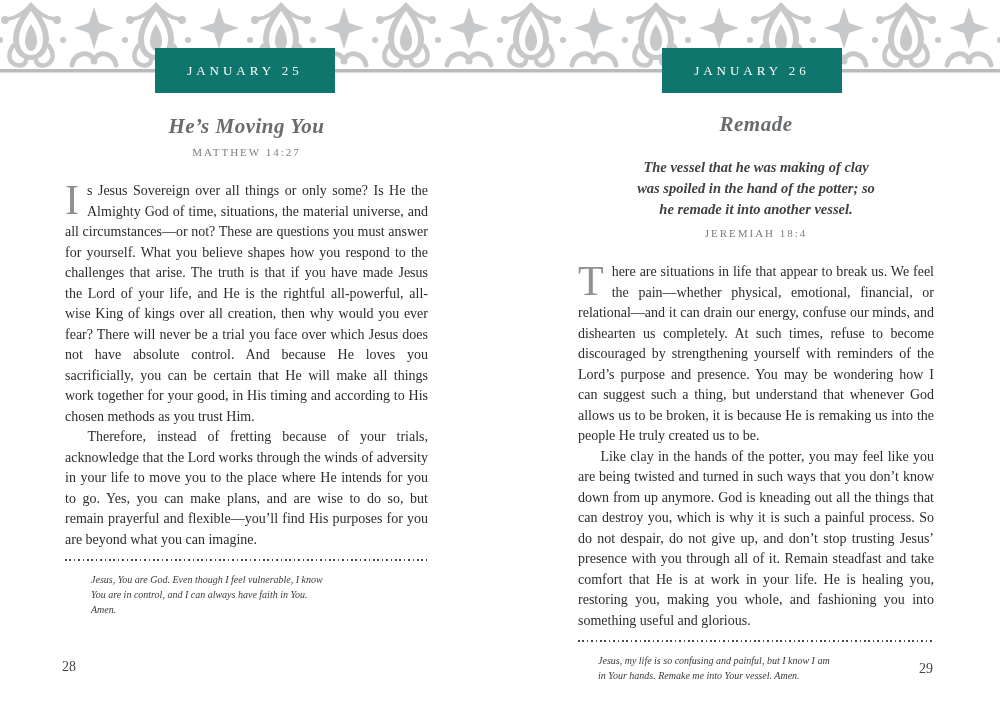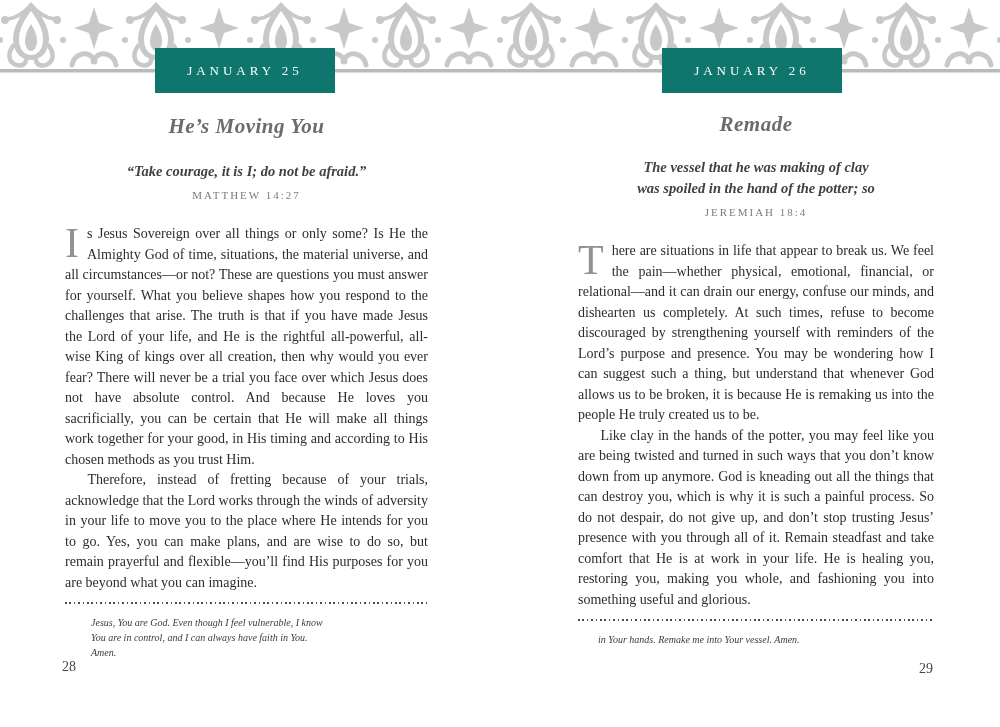--- a/index.html
+++ b/index.html
@@ -108,47 +108,48 @@
 
   <div class="date-box left">
     <span>JANUARY 25</span>
   </div>
   <div class="date-box right">
     <span>JANUARY 26</span>
   </div>
 
   <div class="page page-left">
     <div class="page-title">He’s Moving You</div>
-    <div class="scripture">“Take courage, it is I; do not be afraid.”</div>
     <div class="reference">MATTHEW 14:27</div>
     <div class="body-text">
       <p class="first"><span class="dropcap">I</span><span>s Jesus Sovereign over all things or only some? Is He the Almighty God of time, situations, the material universe, and all circumstances—or not? These are questions you must answer for yourself. What you believe shapes how you respond to the challenges that arise. The truth is that if you have made Jesus the Lord of your life, and He is the rightful all-powerful, all-wise King of kings over all creation, then why would you ever fear? There will never be a trial you face over which Jesus does not have absolute control. And because He loves you sacrificially, you can be certain that He will make all things work together for your good, in His timing and according to His chosen methods as you trust Him.</span></p>
       <p class="second">Therefore, instead of fretting because of your trials, acknowledge that the Lord works through the winds of adversity in your life to move you to the place where He intends for you to go. Yes, you can make plans, and are wise to do so, but remain prayerful and flexible—you’ll find His purposes for you are beyond what you can imagine.</p>
     </div>
     <div class="dotted-divider"></div>
     <div class="prayer">
       <div>Jesus, You are God. Even though I feel vulnerable, I know</div>
       <div>You are in control, and I can always have faith in You.</div>
       <div>Amen.</div>
     </div>
   </div>
 
   <div class="page page-right">
     <div class="page-title">Remade</div>
     <div class="scripture">
       <div>The vessel that he was making of clay</div>
       <div>was spoiled in the hand of the potter; so</div>
+      <div>he remade it into another vessel.</div>
     </div>
     <div class="reference">JEREMIAH 18:4</div>
     <div class="body-text">
       <p class="first"><span class="dropcap">T</span><span>here are situations in life that appear to break us. We feel the pain—whether physical, emotional, financial, or relational—and it can drain our energy, confuse our minds, and dishearten us completely. At such times, refuse to become discouraged by strengthening yourself with reminders of the Lord’s purpose and presence. You may be wondering how I can suggest such a thing, but understand that whenever God allows us to be broken, it is because He is remaking us into the people He truly created us to be.</span></p>
       <p class="second">Like clay in the hands of the potter, you may feel like you are being twisted and turned in such ways that you don’t know down from up anymore. God is kneading out all the things that can destroy you, which is why it is such a painful process. So do not despair, do not give up, and don’t stop trusting Jesus’ presence with you through all of it. Remain steadfast and take comfort that He is at work in your life. He is healing you, restoring you, making you whole, and fashioning you into something useful and glorious.</p>
     </div>
     <div class="dotted-divider"></div>
     <div class="prayer">
+      <div>Jesus, my life is so confusing and painful, but I know I am</div>
       <div>in Your hands. Remake me into Your vessel. Amen.</div>
     </div>
   </div>
 
   <div class="page-number left">28</div>
   <div class="page-number right">29</div>
 
 </div>
 
 </body></html>

